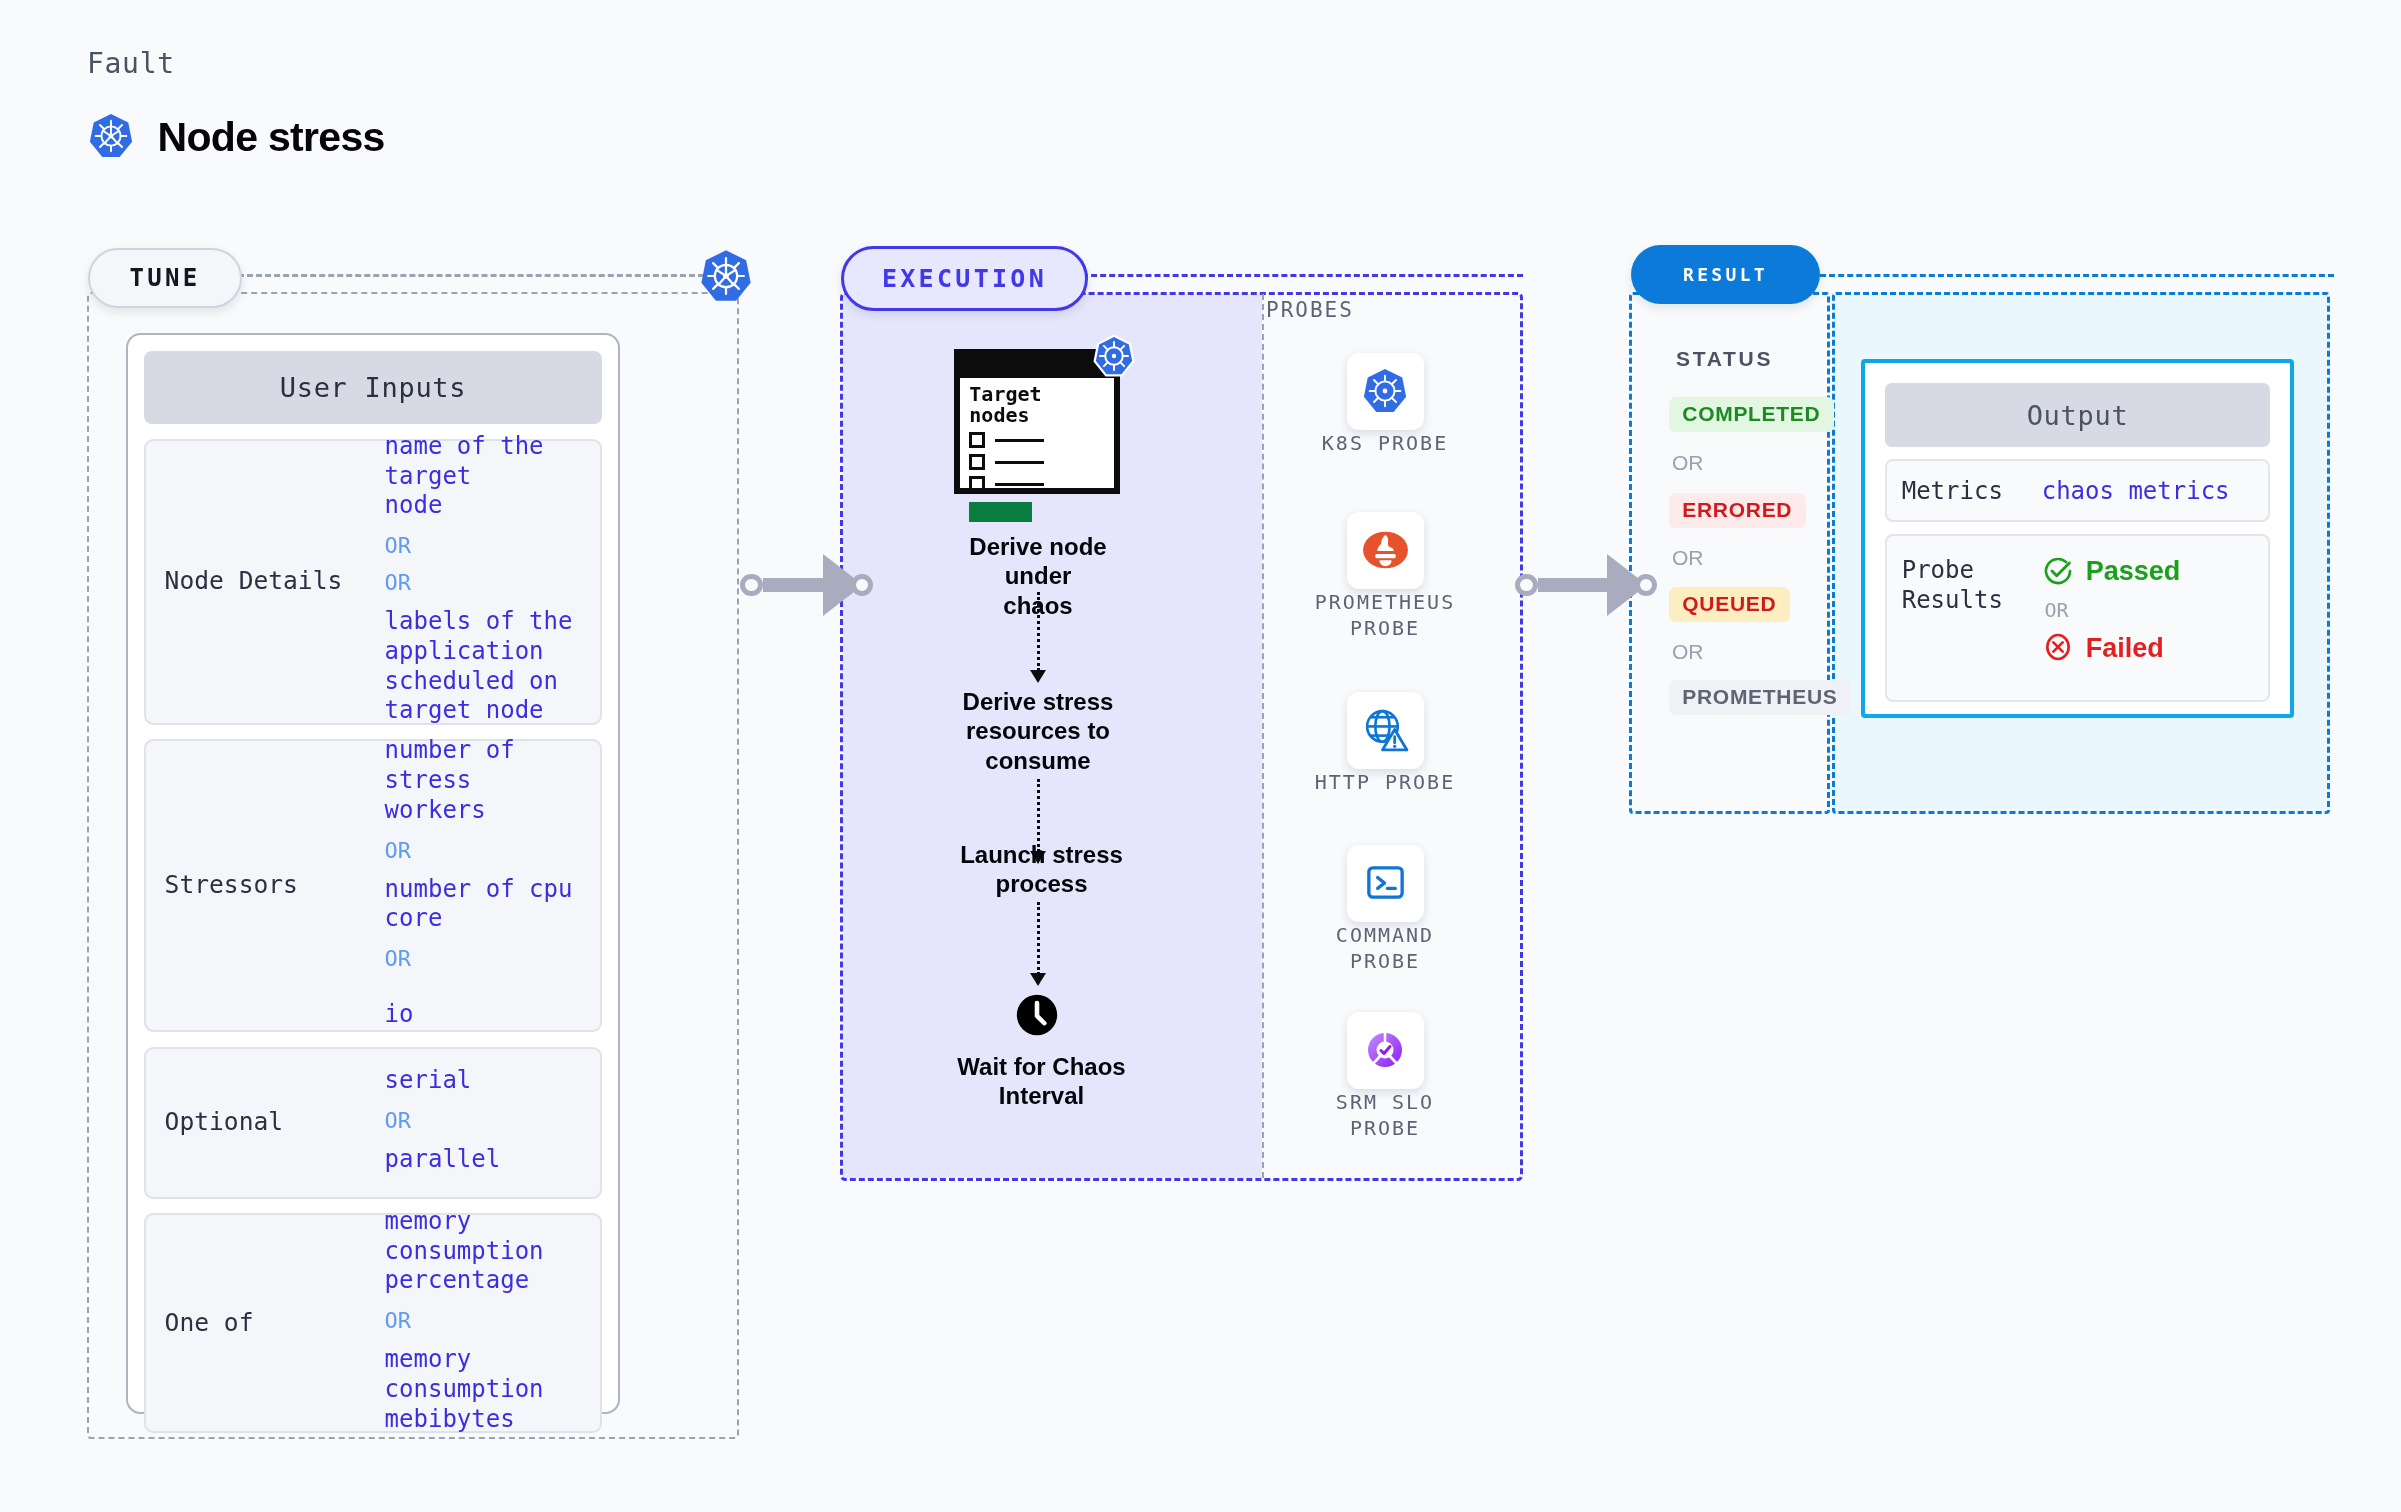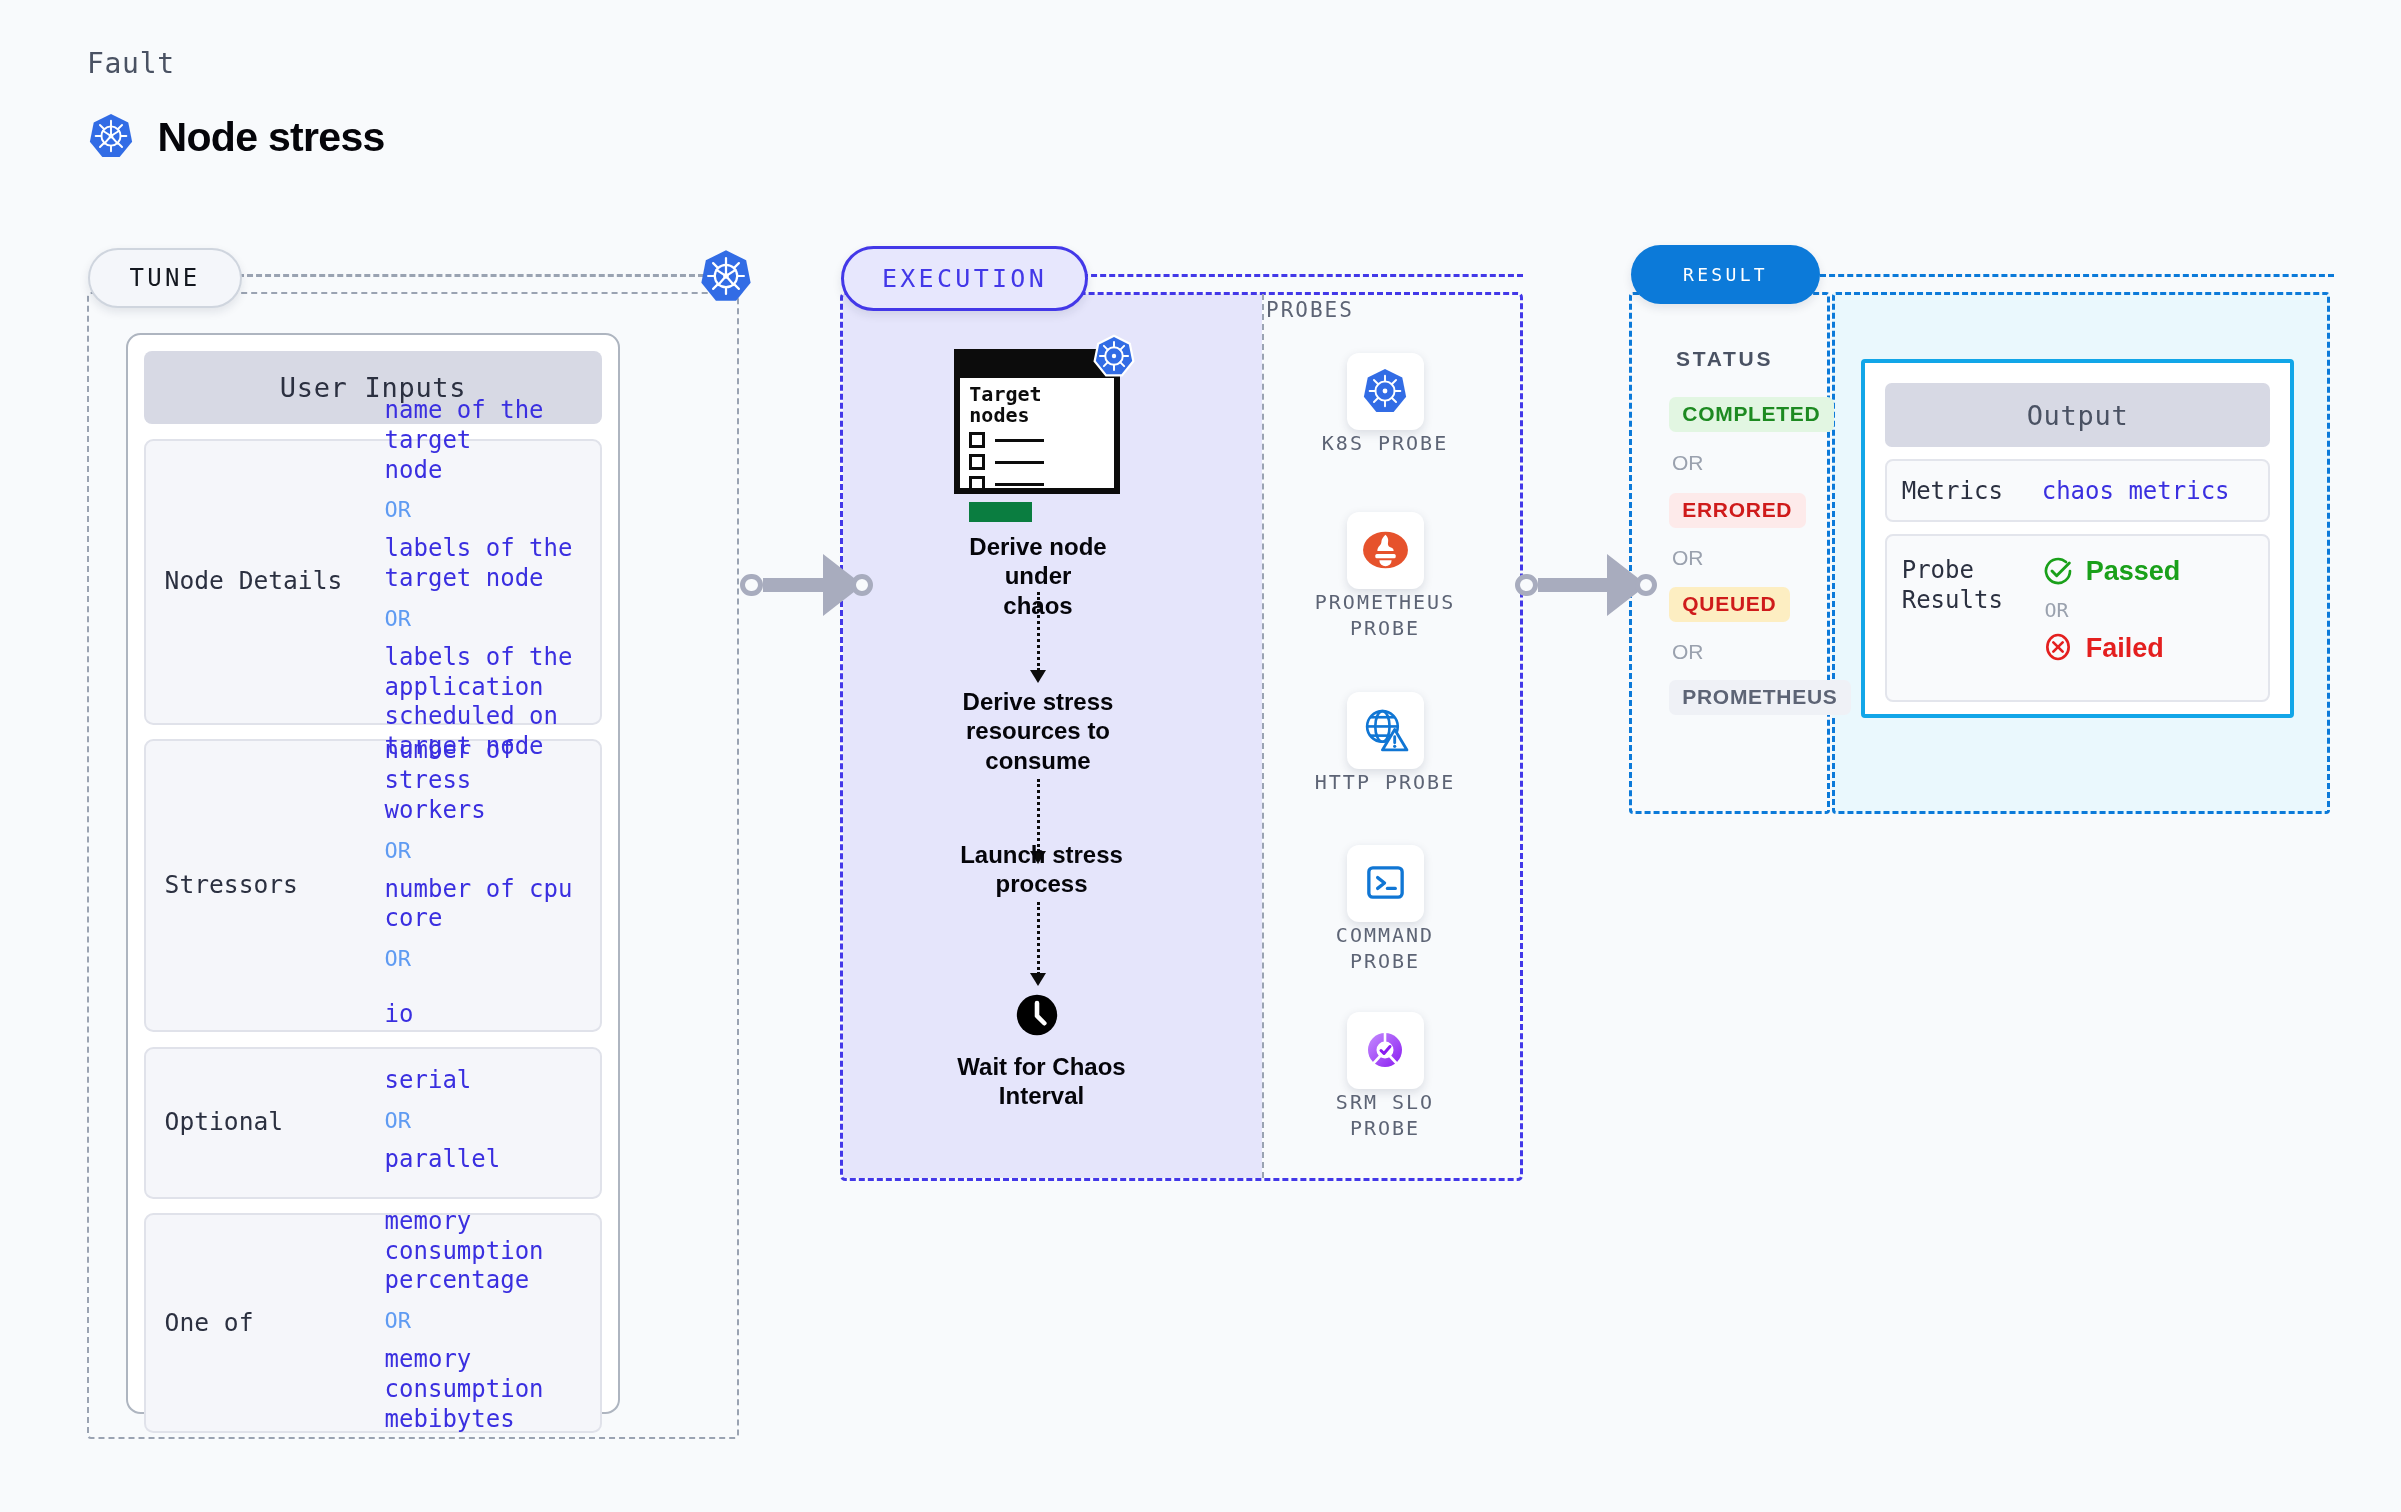--- a/index.html
+++ b/index.html
@@ -25,21 +25,21 @@
   #fault-title{
     font-size:41px;font-weight:bold;color:#05050a;letter-spacing:-0.7px;
   }
 
   
   .pill{
     position:absolute;
     display:flex;align-items:center;justify-content:center;
     border-radius:40px;
     font-family:"DejaVu Sans Mono","Liberation Mono",monospace;
-    font-weight:normal;letter-spacing:3.3px;
+    font-weight:bold;letter-spacing:3.3px;
     box-shadow:0 4px 9.3px rgba(20,30,60,.10);
     z-index:6;
   }
   .dashbox{position:absolute;box-sizing:border-box;border-radius:4px;}
 
   
   #tune-box{
     left:87px;top:292px;width:652px;height:1147px;
     border:2.7px dashed #9aa3b2;background:transparent;
   }
@@ -285,22 +285,20 @@
 
 <div id="user-inputs-card">
   <div id="user-inputs-header">User Inputs</div>
 
   <div class="io-row" style="height:286px">
     <div class="io-key">Node Details</div>
     <div class="io-vals">
       <div class="io-val">name of the target
 node</div>
       <div class="io-or">OR</div>
-      <div class="io-val">labels of the
-target node</div>
       <div class="io-or">OR</div>
       <div class="io-val">labels of the application
  scheduled on target node</div>
     </div>
   </div>
 
   <div class="io-row" style="height:293px">
     <div class="io-key">Stressors</div>
     <div class="io-vals">
       <div class="io-val">number of stress

